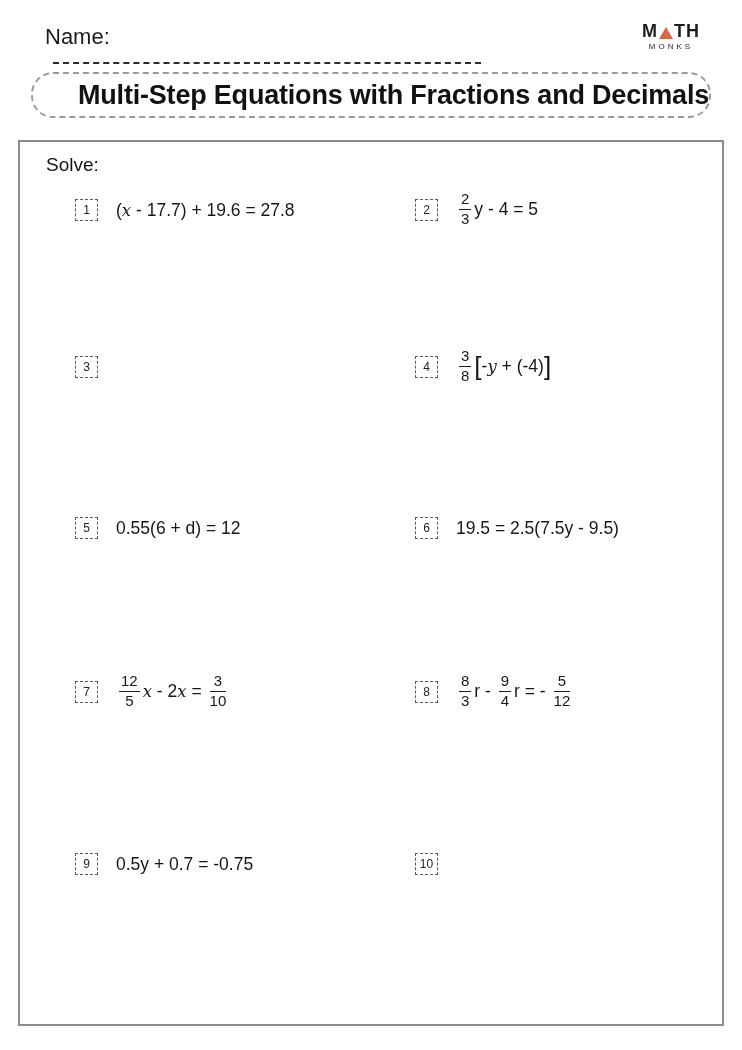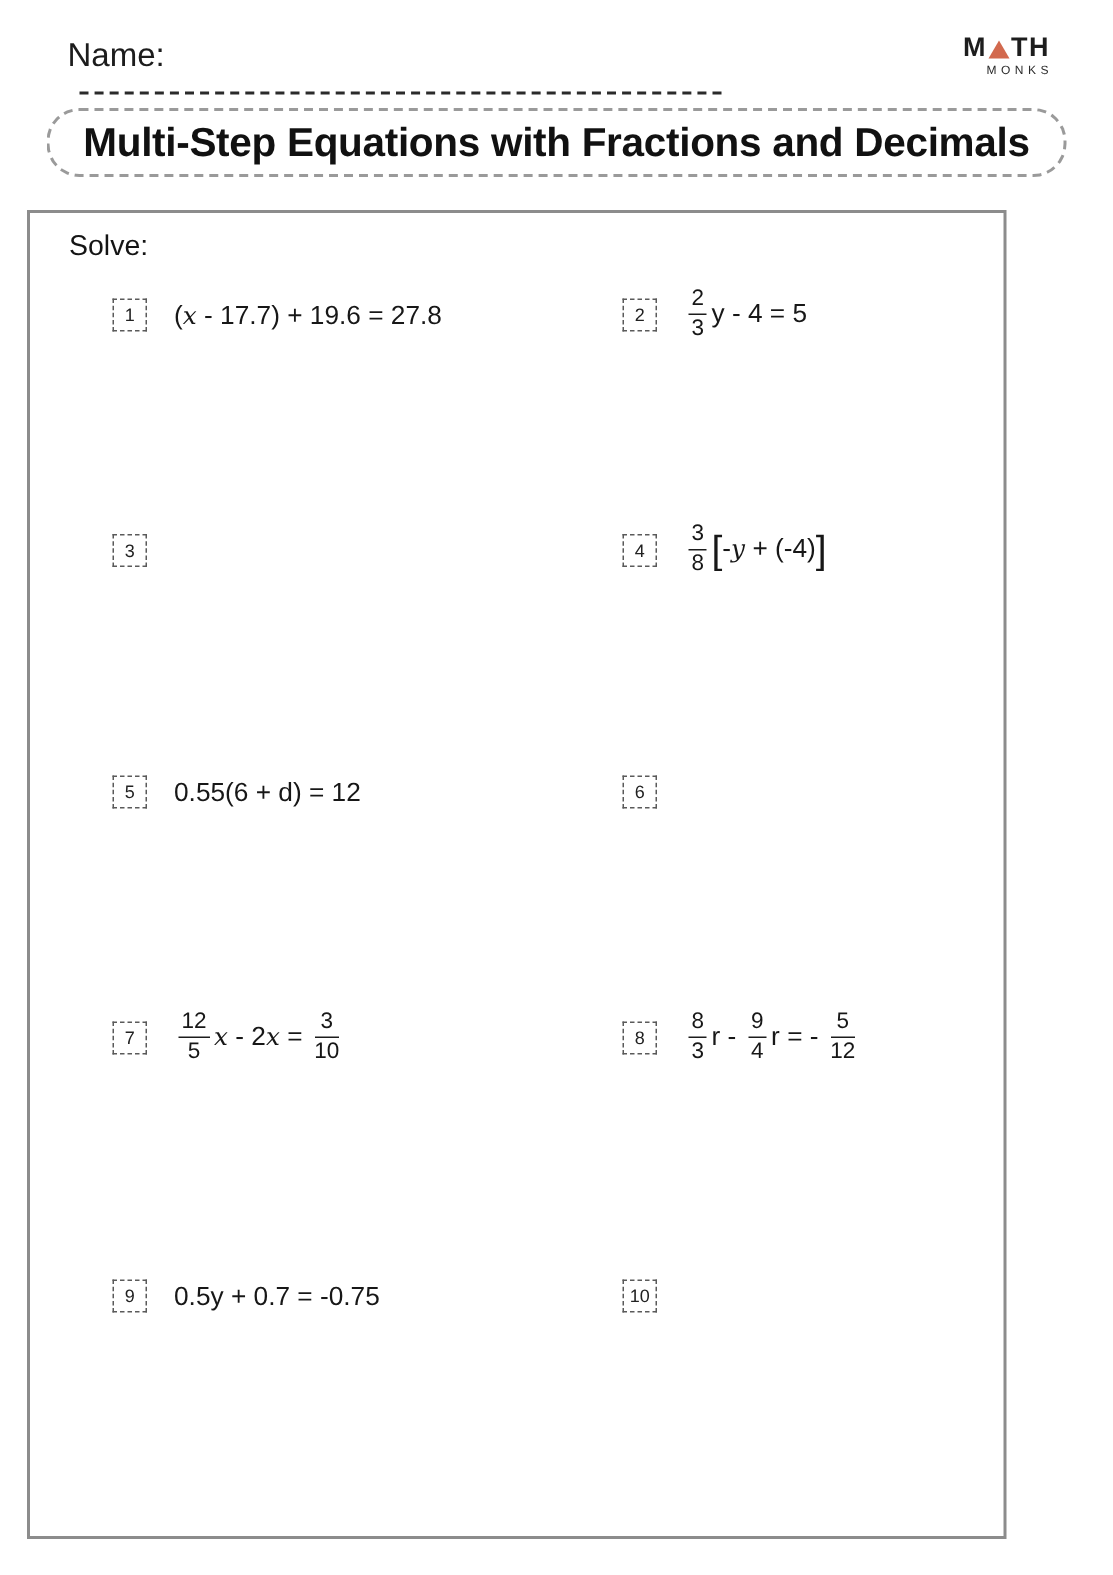--- a/index.html
+++ b/index.html
@@ -20,33 +20,33 @@
   }
 
   .logo { position:absolute; right:40px; top:22px; width:62px; text-align:center; }
   .logo-top { font-size:18px; font-weight:bold; letter-spacing:1px; color:#1d1d1d;
               display:flex; align-items:flex-end; justify-content:center; line-height:1; }
   .logo-tri {
     display:inline-block; width:0; height:0; margin:0 1px 1px 1px;
     border-left:7px solid transparent; border-right:7px solid transparent;
     border-bottom:12px solid #d2694e;
   }
-  .logo-bottom { font-size:8px; letter-spacing:3px; color:#2a2a2a; text-align:right; margin-top:2px; }
+  .logo-bottom { font-size:8px; letter-spacing:3px; color:#2a2a2a; text-align:center; margin-top:2px; }
 
   
   .title-box {
     position:absolute; left:31px; top:72px; width:680px; height:46px;
     border:2px dashed #9a9a9a; border-radius:22px;
-    display:flex; align-items:center; justify-content:center;
+    display:flex; align-items:center; justify-content:flex-end;
   }
   .title-text { font-size:27px; font-weight:bold; color:#111; letter-spacing:-0.2px; white-space:nowrap; }
 
   
   .sheet-box {
-    position:absolute; left:18px; top:140px; width:653px; height:886px;
+    position:absolute; left:18px; top:140px; width:706px; height:886px;
     border:2px solid #8c8c8c; background:#fff;
   }
   .solve-label { position:absolute; left:26px; top:12px; font-size:19px; color:#141414; }
 
   .problem { position:absolute; display:flex; align-items:center; gap:18px; height:52px; }
   .badge {
     width:23px; height:22px; flex:0 0 auto;
     border:1.5px dashed #5a5a5a;
     display:flex; align-items:center; justify-content:center;
     font-size:12px; color:#222; background:#fff;
@@ -99,20 +99,21 @@
       <div class="problem" style="top: 199px; left: 395px;">
         <span class="badge">4</span>
         <span class="equation"><span class="frac"><span class="num">3</span><span class="den">8</span></span><span class="big">[</span><span class="txt">-</span><span class="var">y</span><span class="txt"> + (-4)</span><span class="big">]</span></span>
       </div>
       <div class="problem" style="top: 360px; left: 55px;">
         <span class="badge">5</span>
         <span class="equation"><span class="txt">0.55(6 + d) = 12</span></span>
       </div>
       <div class="problem" style="top: 360px; left: 395px;">
         <span class="badge">6</span>
+        <span class="equation"><span class="txt">19.5 = 2.5(7.5y - 9.5)</span></span>
       </div>
       <div class="problem" style="top: 524px; left: 55px;">
         <span class="badge">7</span>
         <span class="equation"><span class="frac"><span class="num">12</span><span class="den">5</span></span><span class="var">x</span><span class="txt"> - 2</span><span class="var">x</span><span class="txt"> = </span><span class="frac"><span class="num">3</span><span class="den">10</span></span></span>
       </div>
       <div class="problem" style="top: 524px; left: 395px;">
         <span class="badge">8</span>
         <span class="equation"><span class="frac"><span class="num">8</span><span class="den">3</span></span><span class="txt">r - </span><span class="frac"><span class="num">9</span><span class="den">4</span></span><span class="txt">r = - </span><span class="frac"><span class="num">5</span><span class="den">12</span></span></span>
       </div>
       <div class="problem" style="top: 696px; left: 55px;">

